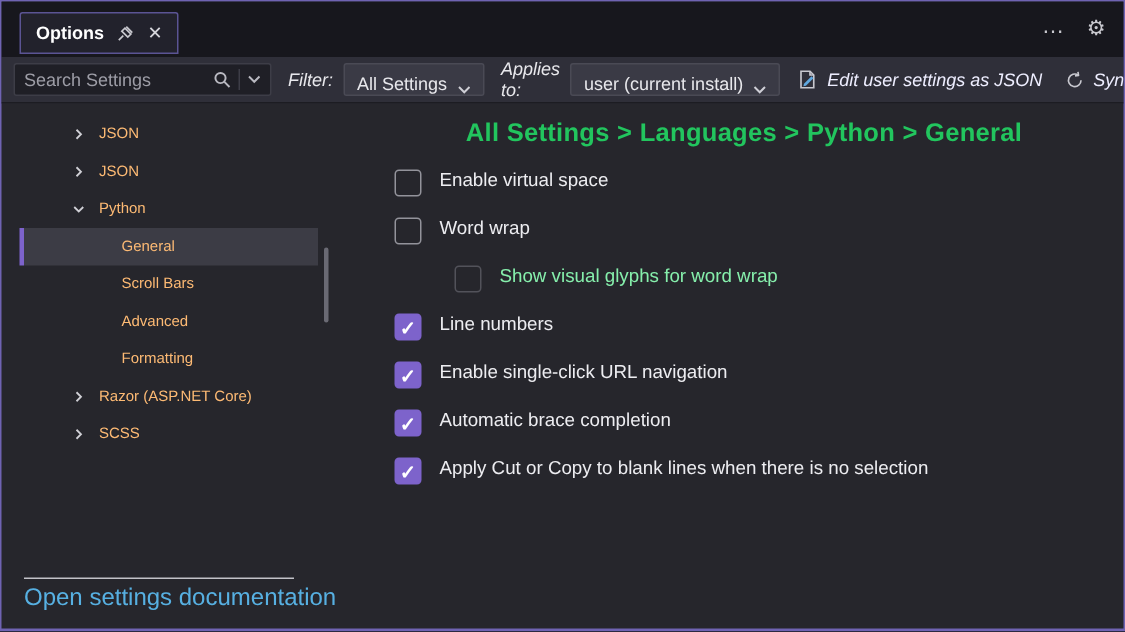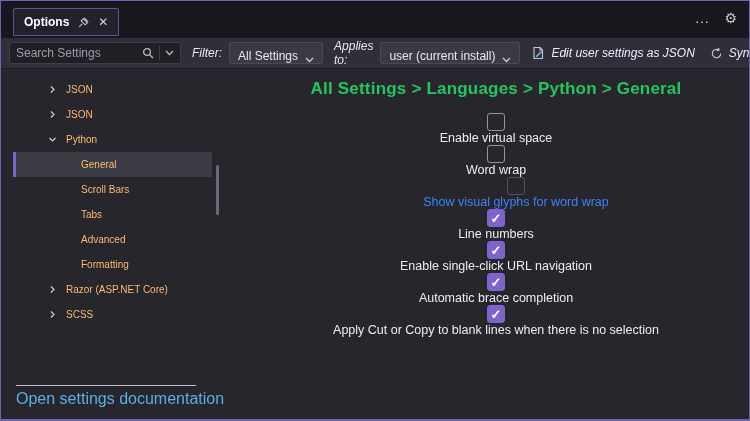--- a/index.html
+++ b/index.html
@@ -138,43 +138,42 @@
   
   .main { flex: 1; padding: 10px 20px 0 38px; }
   .breadcrumb-title {
     text-align: center;
     color: #22c55e;
     font-size: 17px; font-weight: 700;
     margin-bottom: 14px;
     letter-spacing: .2px;
   }
   .setting-row {
-    display: flex; align-items: center; 
+    display: flex; align-items: flex-start; gap: 12px;
     height: 32px;
-    flex-direction: column;
   }
   .setting-row.indent { margin-left: 40px; }
   .checkbox {
     width: 18px; height: 18px; flex-shrink: 0;
     border: 1.5px solid #93939b;
     border-radius: 3px;
     background: transparent;
     display: inline-flex; align-items: center; justify-content: center;
     cursor: pointer;
   }
   .checkbox.checked {
     background: #7d63cb; border-color: #7d63cb;
   }
   .checkbox.checked::after {
     content: "\2713";
     color: #ffffff; font-size: 13px; font-weight: bold; line-height: 1;
   }
   .setting-row.disabled .checkbox { border-color: #52525a; cursor: default; }
   .setting-label { color: #ededf1; font-size: 12.5px; }
-  .setting-row.disabled .setting-label { color: #3b82f6; }
+  .setting-row.disabled .setting-label { color: #86efac; }
 
   svg { display: block; }
 </style>
 </head>
 <body>
 
 <div class="window">
 
   <div class="titlebar">
     <div class="doc-tab">
@@ -284,23 +283,20 @@
           <span class="tree-label">Python</span>
         </div>
 
         <div class="tree-row child selected">
           <span class="tree-label">General</span>
         </div>
         <div class="tree-row child">
           <span class="tree-label">Scroll Bars</span>
         </div>
         <div class="tree-row child">
-          <span class="tree-label">Tabs</span>
-        </div>
-        <div class="tree-row child">
           <span class="tree-label">Advanced</span>
         </div>
         <div class="tree-row child">
           <span class="tree-label">Formatting</span>
         </div>
 
         <div class="tree-row">
           <span class="twist">
             <svg width="9" height="9" viewBox="0 0 9 9" fill="none" stroke="#d0d0d6" stroke-width="1.2">
                 <path d="M3 1.5 L6 4.5 L3 7.5"></path>

